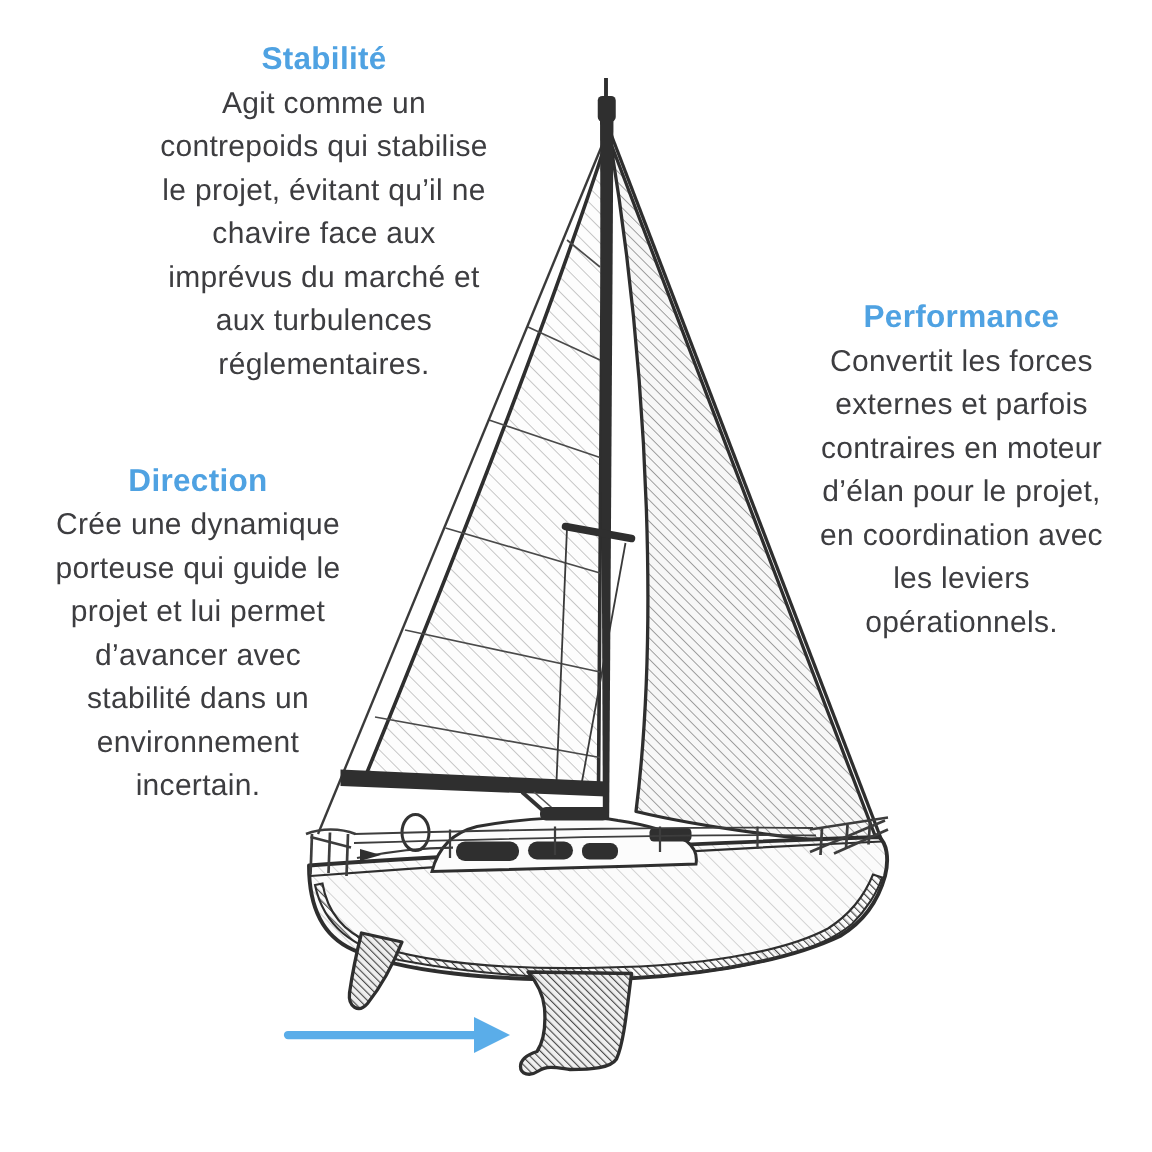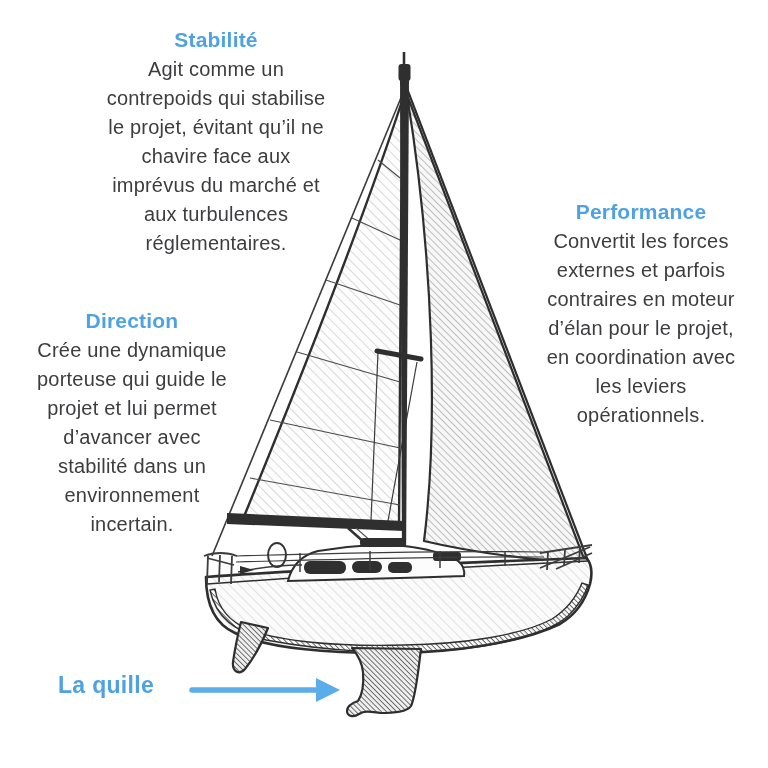--- a/index.html
+++ b/index.html
@@ -165,15 +165,14 @@
     <div class="title">Performance</div>
     <div class="body">Convertit les forces
 externes et parfois
 contraires en moteur
 d’élan pour le projet,
 en coordination avec
 les leviers
 opérationnels.</div>
   </div>
 
-  <div class="keel-label">La quille</div>
 
 </div>
 
 </body></html>

